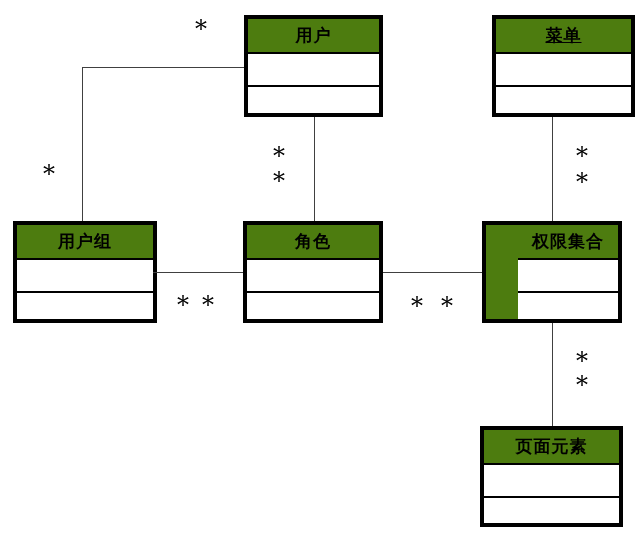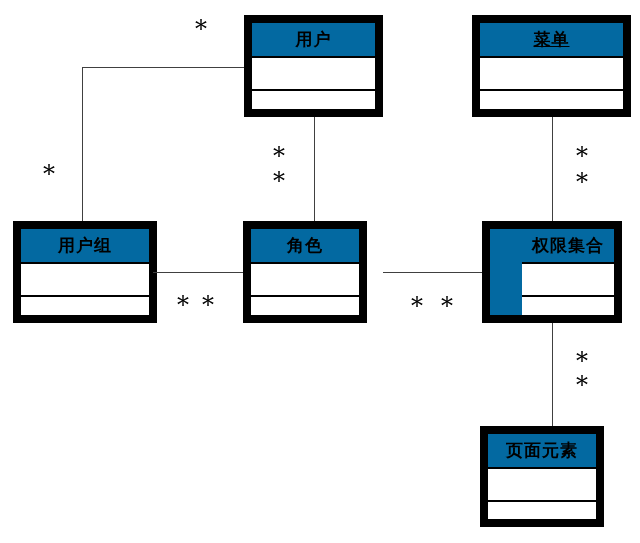--- a/index.html
+++ b/index.html
@@ -7,22 +7,22 @@
     position: relative;
     width: 640px;
     height: 543px;
     background: #ffffff;
     font-family: "DejaVu Sans", "Liberation Sans", sans-serif;
     overflow: hidden;
   }
   .uml-class {
     position: absolute;
     box-sizing: border-box;
-    border: 8px solid #ec4899;
-    background: #0369a1;
+    border: 4px solid #ec4899;
+    background: #4d7c0f;
     display: flex;
     flex-direction: column;
     justify-content: flex-end;
   }
   .uml-class .title {
     box-sizing: border-box;
     height: 35px;
     border-bottom: 2px solid #000000;
     display: flex;
     align-items: center;
@@ -56,41 +56,41 @@
 </style>
 </head>
 <body>
 
 <div id="canvas" style="background: rgb(255, 255, 255);">
     <div class="uml-class" style="left: 244px; top: 15px; width: 139px; height: 102px; border-color: rgb(0, 0, 0);">
       <div class="title">用户</div>
       <div class="comp"></div>
       <div class="comp"></div>
     </div>
-    <div class="uml-class" style="left: 472px; top: 15px; width: 159px; height: 102px; border-color: rgb(0, 0, 0); text-decoration: underline;">
+    <div class="uml-class" style="left: 492px; top: 15px; width: 143px; height: 102px; border-color: rgb(0, 0, 0); text-decoration: underline;">
       <div class="title">菜单</div>
       <div class="comp"></div>
       <div class="comp"></div>
     </div>
     <div class="uml-class" style="left: 13px; top: 221px; width: 144px; height: 102px; border-color: rgb(0, 0, 0);">
       <div class="title">用户组</div>
       <div class="comp"></div>
       <div class="comp"></div>
     </div>
-    <div class="uml-class" style="left: 243px; top: 221px; width: 124px; height: 102px; border-color: rgb(0, 0, 0);">
+    <div class="uml-class" style="left: 243px; top: 221px; width: 140px; height: 102px; border-color: rgb(0, 0, 0);">
       <div class="title">角色</div>
       <div class="comp"></div>
       <div class="comp"></div>
     </div>
     <div class="uml-class" style="left: 482px; top: 221px; width: 140px; height: 102px; border-color: rgb(0, 0, 0); padding-left: 32px;">
       <div class="title">权限集合</div>
       <div class="comp"></div>
       <div class="comp"></div>
     </div>
-    <div class="uml-class" style="left: 480px; top: 426px; width: 124px; height: 101px; border-color: rgb(0, 0, 0);">
+    <div class="uml-class" style="left: 480px; top: 426px; width: 143px; height: 101px; border-color: rgb(0, 0, 0);">
       <div class="title">页面元素</div>
       <div class="comp"></div>
       <div class="comp"></div>
     </div>
     <div class="connector" style="left: 82px; top: 67px; width: 162px; height: 1px; background: rgb(64, 64, 64);"></div>
     <div class="connector" style="left: 82px; top: 67px; width: 1px; height: 154px; background: rgb(64, 64, 64);"></div>
     <div class="connector" style="left: 314px; top: 117px; width: 1px; height: 104px; background: rgb(64, 64, 64);"></div>
     <div class="connector" style="left: 552px; top: 117px; width: 1px; height: 104px; background: rgb(64, 64, 64);"></div>
     <div class="connector" style="left: 153px; top: 272px; width: 90px; height: 1px; background: rgb(64, 64, 64);"></div>
     <div class="connector" style="left: 383px; top: 272px; width: 99px; height: 1px; background: rgb(64, 64, 64);"></div>

